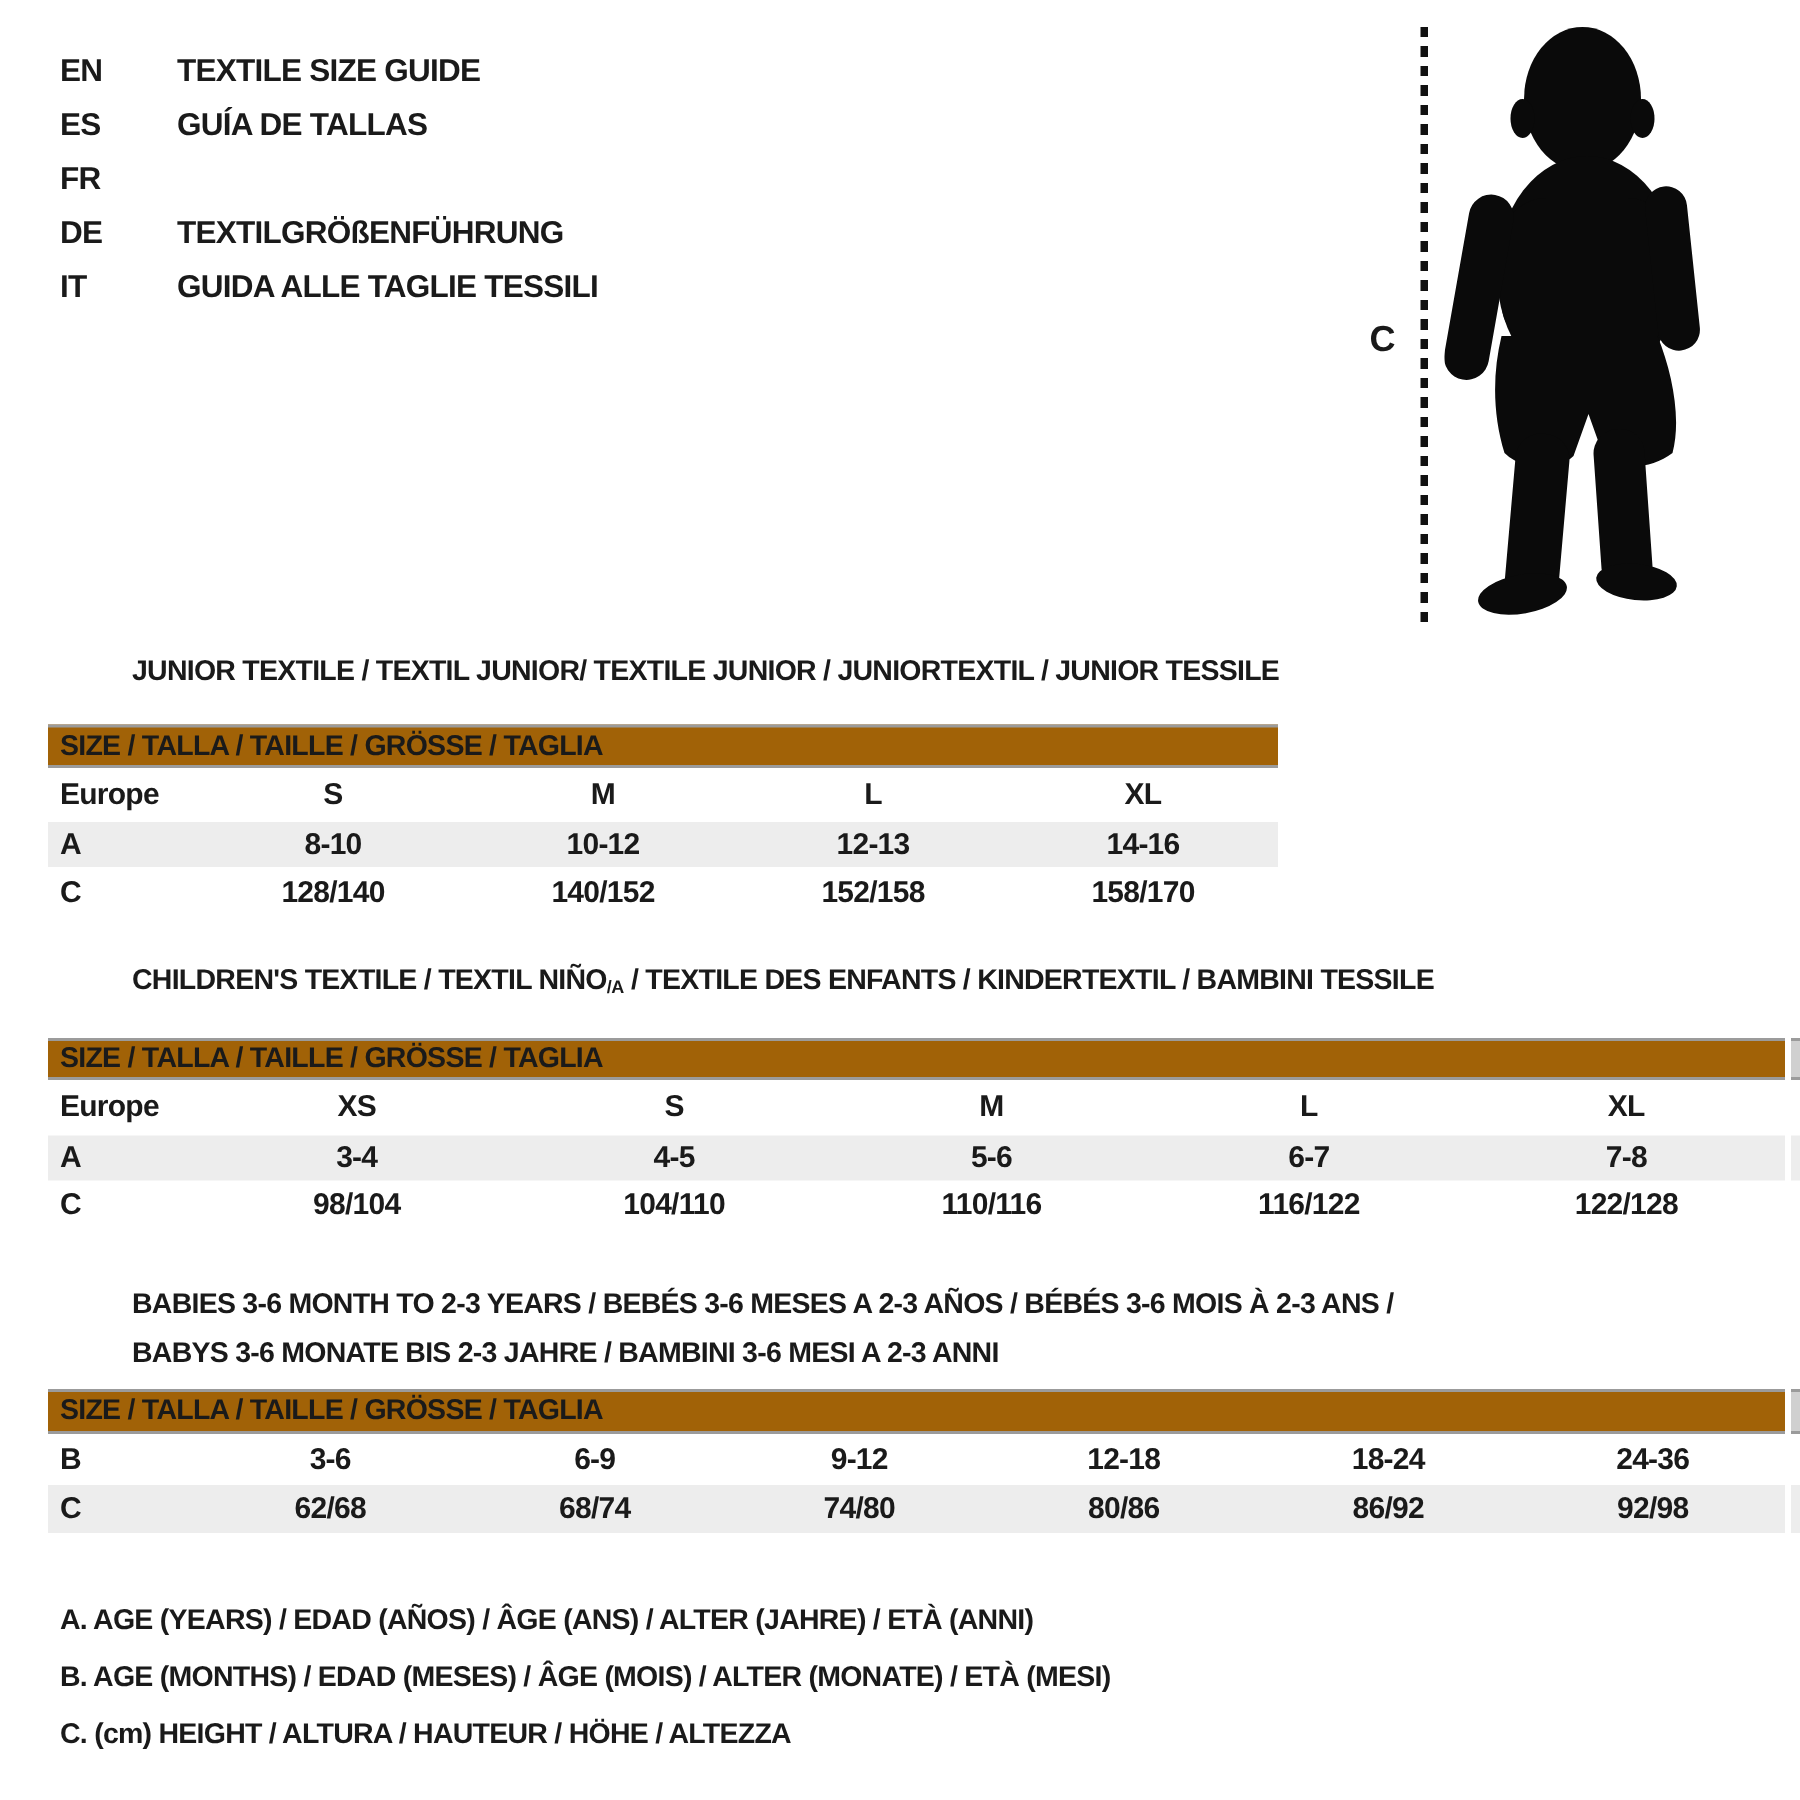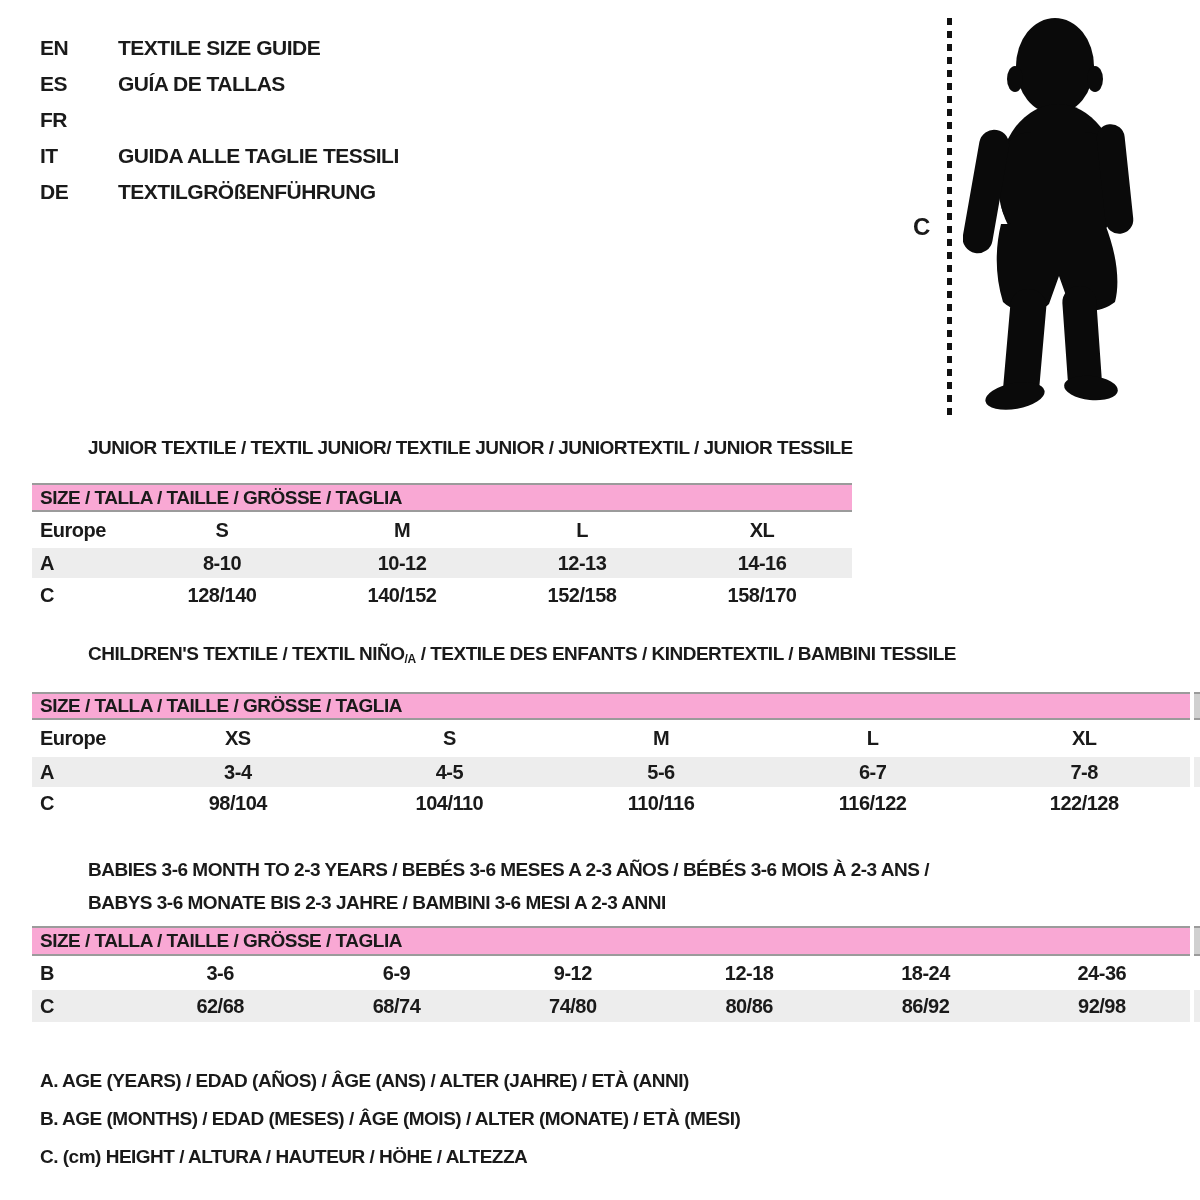--- a/index.html
+++ b/index.html
@@ -27,21 +27,21 @@
   .measure-label { position:absolute; left:913px; top:213px; font-size:24px; }
   .silhouette { position:absolute; left:963px; top:14px; }
 
   
   .section-title { position:absolute; left:40px; font-size:19px; white-space:nowrap;margin-left:48px; }
   .sub-a { font-size:12px; position:relative; top:3px; letter-spacing:-0.3px; }
 
   
   .size-table { position:absolute; left:32px; }
   .size-bar {
-    background:#f9a8d4;
+    background:#a16207;
     border-top:2px solid #9b9b9b;
     border-bottom:2px solid #9b9b9b;
     display:flex; align-items:center;
     padding-left:8px; font-size:19px;
   }
   .trow { display:grid; align-items:center; font-size:20px; }
   .cols4 { grid-template-columns:100px repeat(4,1fr); }
   .cols5 { grid-template-columns:100px repeat(5,1fr); }
   .cols6 { grid-template-columns:100px repeat(6,1fr); }
   .lab { padding-left:8px; text-align:left; }
@@ -72,26 +72,26 @@
     <span>TEXTILE SIZE GUIDE</span>
   </div>
   <div class="lang-row">
     <span class="lang-code">ES</span>
     <span>GUÍA DE TALLAS</span>
   </div>
   <div class="lang-row">
     <span class="lang-code">FR</span>
   </div>
   <div class="lang-row">
+    <span class="lang-code">DE</span>
+    <span>TEXTILGRÖßENFÜHRUNG</span>
+  </div>
+  <div class="lang-row">
     <span class="lang-code">IT</span>
     <span>GUIDA ALLE TAGLIE TESSILI</span>
-  </div>
-  <div class="lang-row">
-    <span class="lang-code">DE</span>
-    <span>TEXTILGRÖßENFÜHRUNG</span>
   </div>
 </div>
 
 <div class="measure-line"></div>
 <div class="measure-label">C</div>
 <svg class="silhouette" width="175" height="404" viewBox="0 0 175 404" xmlns="http://www.w3.org/2000/svg">
   <g fill="#0a0a0a">
     <ellipse cx="92" cy="52" rx="39" ry="48"></ellipse>
     <ellipse cx="52" cy="65" rx="8" ry="13"></ellipse>
     <ellipse cx="132" cy="65" rx="8" ry="13"></ellipse>

